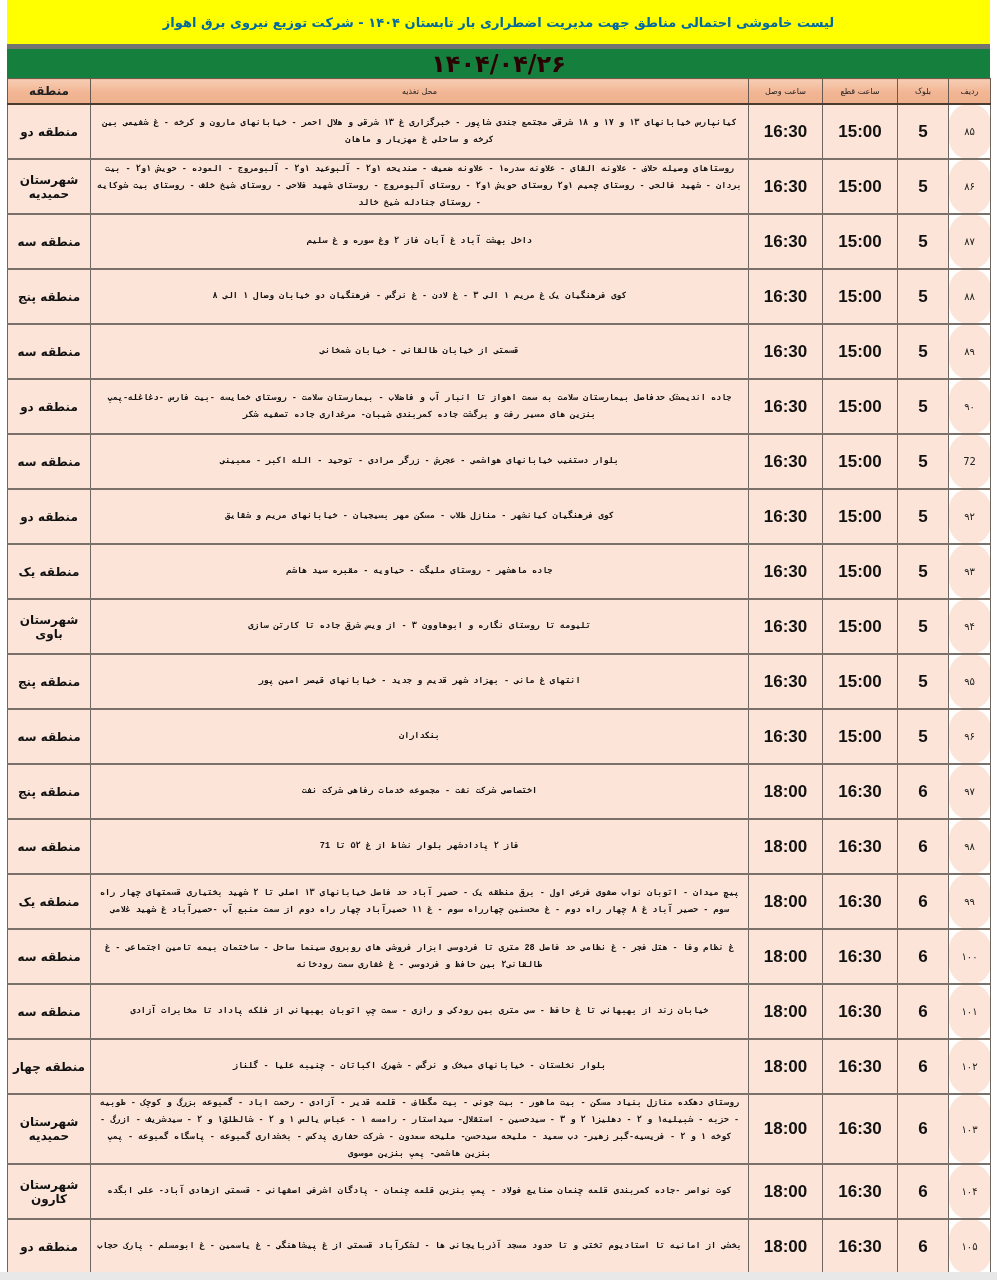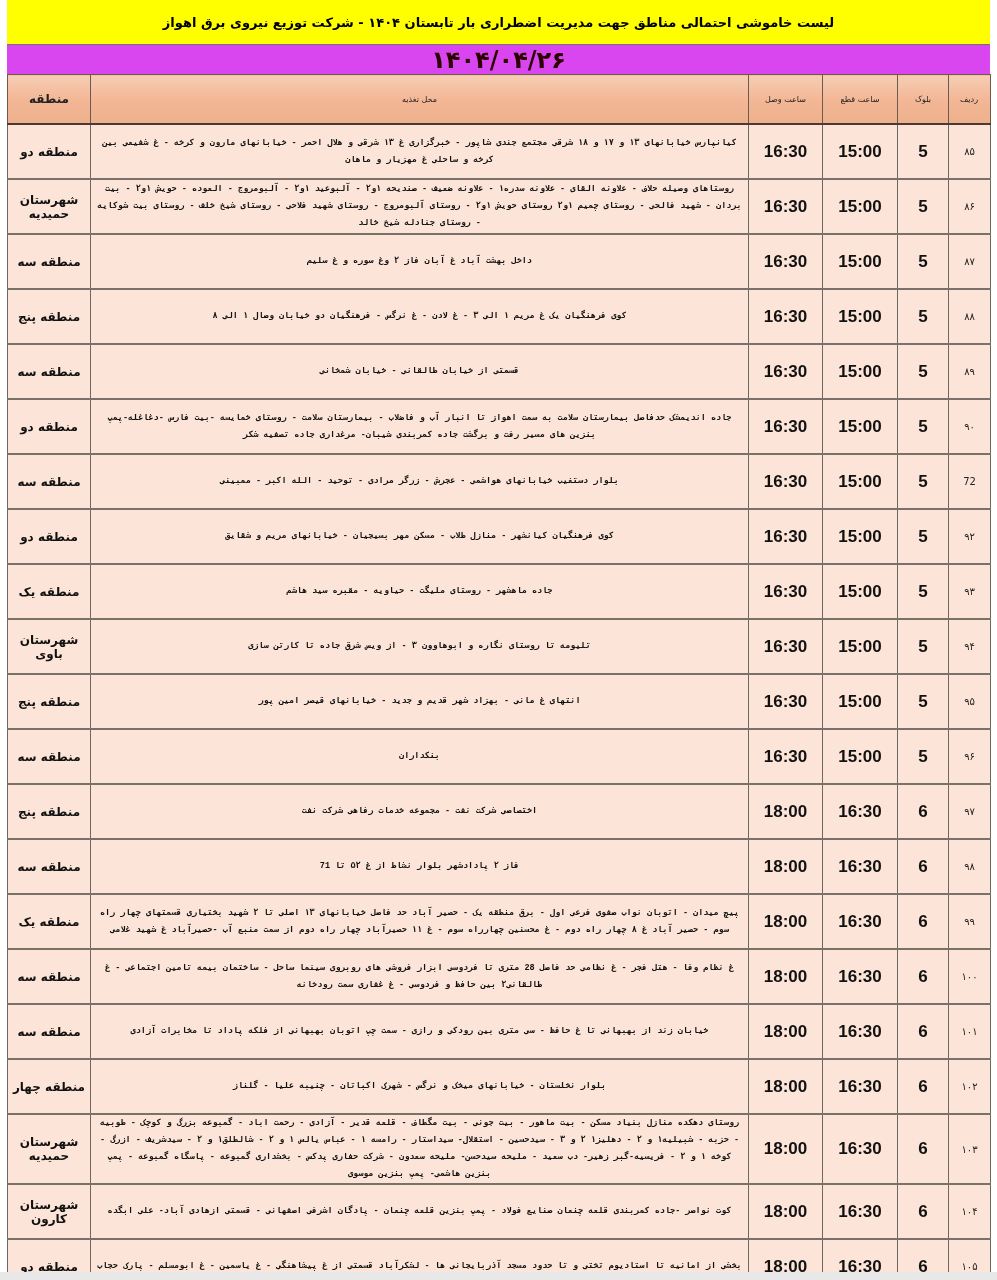--- a/index.html
+++ b/index.html
@@ -1,25 +1,25 @@
 <!DOCTYPE html>
 <html><head>
 <meta charset="utf-8">
 <style>
   html, body { margin: 0; padding: 0; background: #ffffff; }
   body { width: 997px; height: 1280px; position: relative; overflow: hidden; font-family: "DejaVu Sans", sans-serif; }
   .wrap { position: absolute; left: 7px; top: 0; width: 983px; }
-  .title-band { height: 44px; background: #ffff00; display: flex; align-items: center; justify-content: center; direction: rtl; font-weight: bold; font-size: 13px; color: #000000; border-bottom: 1px solid #737373; }
-  .date-band { height: 29px; background: #d946ef; display: flex; align-items: center; justify-content: center; font-weight: bold; font-size: 24px; color: #2a0000; letter-spacing: 1px; }
+  .title-band { height: 44px; background: #ffff00; display: flex; align-items: center; justify-content: center; direction: rtl; font-weight: bold; font-size: 13px; color: #0369a1; border-bottom: 5px solid #737373; }
+  .date-band { height: 29px; background: #15803d; display: flex; align-items: center; justify-content: center; font-weight: bold; font-size: 24px; color: #2a0000; letter-spacing: 1px; }
   table { border-collapse: collapse; width: 983px; table-layout: fixed; direction: rtl; }
-  th { height: 24px; background: linear-gradient(to bottom, #f6cdb4 0%, #f3b796 50%, #eeb08c 100%); border: 1px solid #6b5a50; border-bottom: 2px solid #4a3a30; font-size: 8px; font-weight: normal; color: #222; padding: 12px; }
+  th { height: 24px; background: linear-gradient(to bottom, #f6cdb4 0%, #f3b796 50%, #eeb08c 100%); border: 1px solid #6b5a50; border-bottom: 2px solid #4a3a30; font-size: 8px; font-weight: normal; color: #222; padding: 0; }
   th.region-h { font-size: 12px; font-weight: bold; }
   td { background: #fce4d8; border: 1px solid #6e6660; border-bottom: 2px solid #7a716b; text-align: center; vertical-align: middle; padding: 0 4px; color: #111; }
   tr.row td { height: 53px; }
-  td.num { font-size: 10px; color: #222; }
+  td.num { font-size: 10px; color: #222; border-radius: 20px; }
   td.blk, td.time { font-family: "Liberation Sans", sans-serif; font-weight: bold; font-size: 17px; }
   td.feed { font-size: 8.5px; font-weight: bold; line-height: 17px; font-family: Liberation Mono, monospace; }
   td.region { font-size: 12px; font-weight: bold; }
   .bottom-gap { position: absolute; left: 0; top: 1272px; width: 997px; height: 8px; background: #e8e8e8; }
 </style>
 </head>
 <body>
 
 <div class="wrap">
   <div class="title-band">

